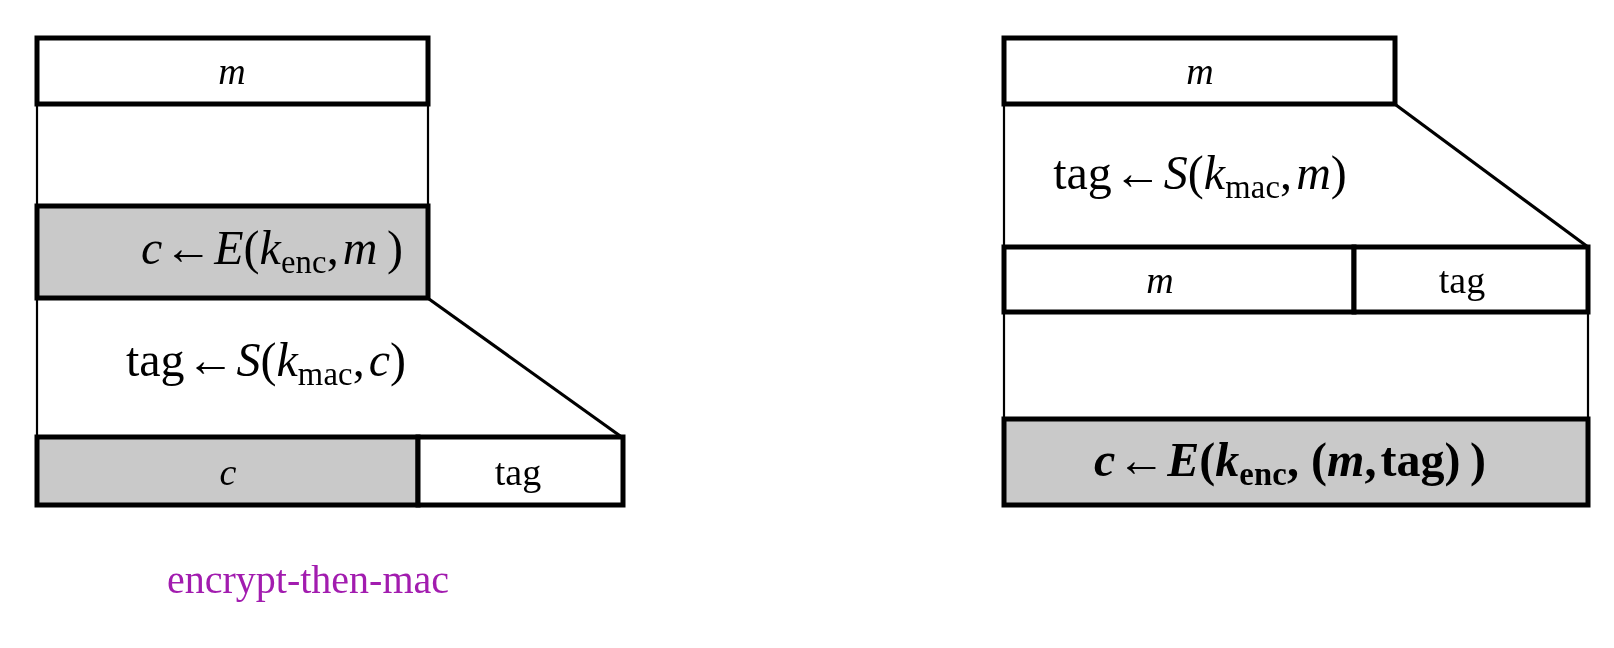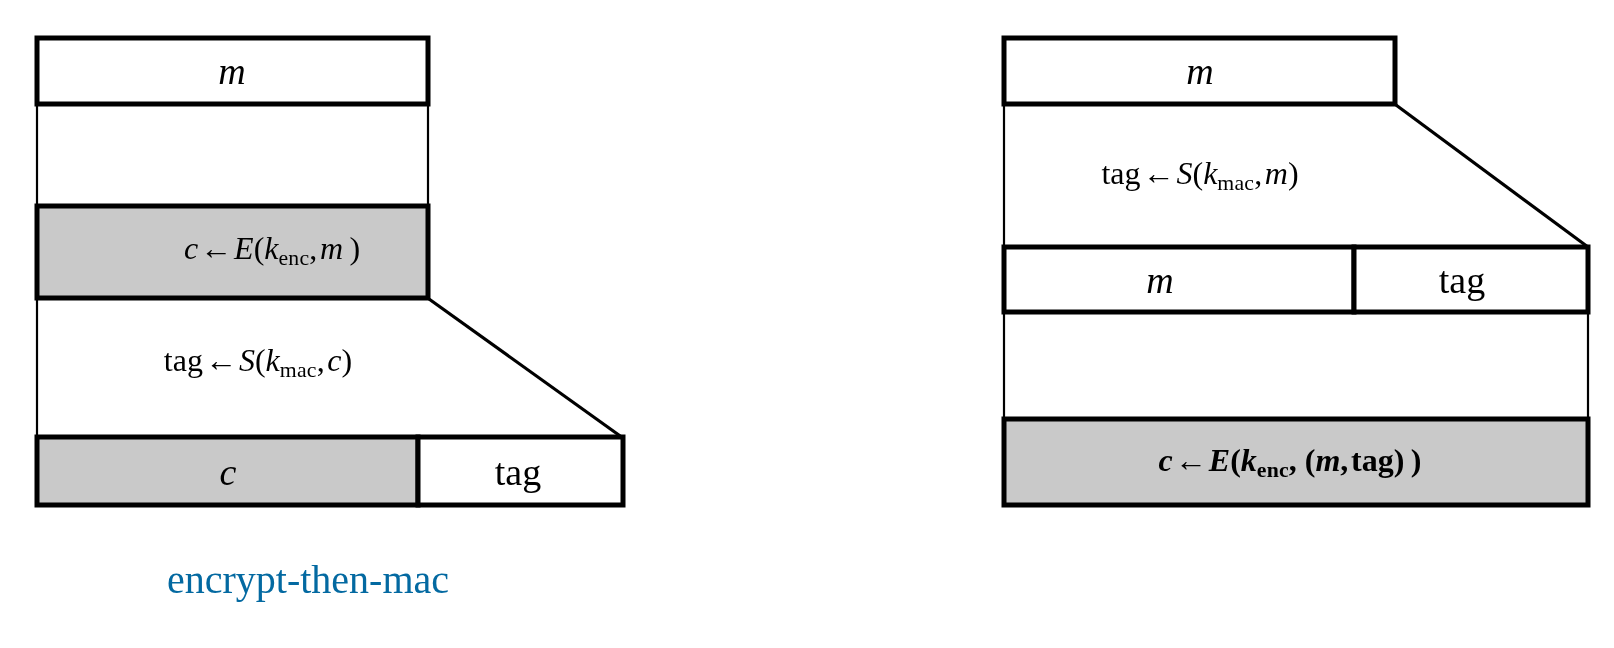--- a/index.html
+++ b/index.html
@@ -55,26 +55,26 @@
   .math { font-style: italic; }
   .upright { font-style: normal; }
   .sub {
     font-size: 0.68em;
     font-style: normal;
     vertical-align: -0.28em;
     letter-spacing: 0.2px;
   }
   .arrow { font-style: normal; padding: 0 2px; }
   .sym-size  { font-size: 38px; }
-  .expr-size { font-size: 32px; }
+  .expr-size { font-size: 48px; }
   .caption {
     position: absolute;
     font-family: "Liberation Serif", "DejaVu Serif", serif;
     font-size: 40px;
-    color: #0369a1;
+    color: #a21caf;
     white-space: nowrap;
     transform: translate(-50%, 0);
   }
 </style>
 </head>
 <body>
 
 <div id="canvas">
 
   <svg class="diagram" viewBox="0 0 1614 648">
@@ -113,21 +113,21 @@
   </svg>
 
   <div class="lbl sym-size math" style="left:232px; top:71px;">
     <span>m</span>
   </div>
 
   <div class="lbl expr-size" style="left:232px; top:251px;margin-left:40px;">
     <span class="math">c</span><span class="arrow">←</span><span class="math">E</span><span class="upright">(</span><span class="math">k</span><span class="sub">enc</span><span class="upright">,</span> <span class="math">m</span> <span class="upright">)</span>
   </div>
 
-  <div class="lbl expr-size" style="left:258px; top:363px;">
+  <div class="lbl expr-size" style="left:266px; top:363px;">
     <span class="upright">tag</span><span class="arrow">←</span><span class="math">S</span><span class="upright">(</span><span class="math">k</span><span class="sub">mac</span><span class="upright">,</span> <span class="math">c</span><span class="upright">)</span>
   </div>
 
   <div class="lbl sym-size math" style="left:228px; top:472px;">
     <span>c</span>
   </div>
 
   <div class="lbl sym-size upright" style="left:518px; top:472px;">
     <span>tag</span>
   </div>

